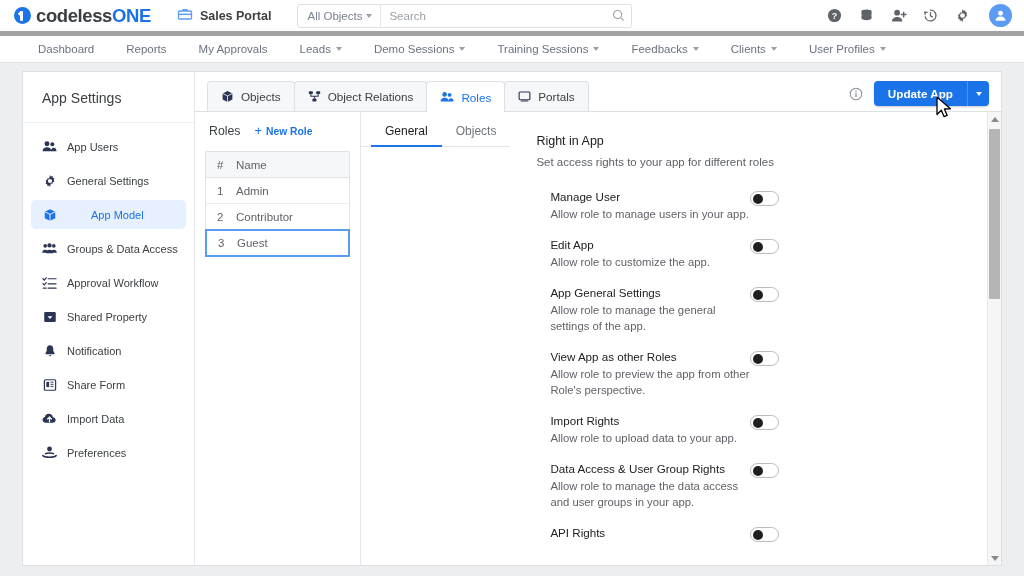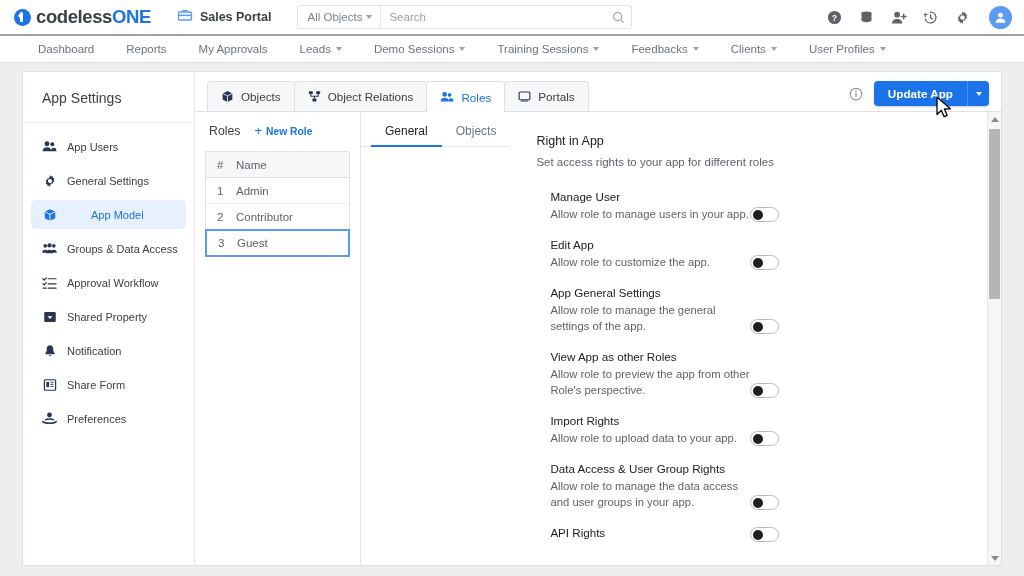--- a/index.html
+++ b/index.html
@@ -13,21 +13,21 @@
     position: relative;
     width: 1024px; height: 576px;
     background: #ffffff;
     display: flex; flex-direction: column;
   }
 
   
   .topbar {
     height: 28px; min-height: 36px;
     background: #ffffff;
-    border-bottom: 2px solid #a3a3a3;
+    border-bottom: 5px solid #a3a3a3;
     display: flex; align-items: center;
     padding: 0 12px 0 14px;
   }
   .brand { display: flex; align-items: center; gap: 5px; }
   .brand-mark {
     width: 17px; height: 17px; border-radius: 50%;
     background: #1a73e8; position: relative;
     display: inline-block;
   }
   .brand-mark::after {
@@ -308,21 +308,21 @@
   }
   .detail-body {
     flex: 1;
     padding: 22px 0 0 26px;
     overflow: hidden;
   }
   .sec-title { font-size: 12.5px; color: #202124; margin-bottom: 8px; }
   .sec-sub { font-size: 11.5px; color: #5f6368; margin-bottom: 22px; }
 
   .right-row {
-    display: flex; align-items: flex-end;
+    display: flex; align-items: flex-start;
     margin-bottom: 16px;
     padding-left: 14px;
     width: 243px;
   }
   .right-text { flex: 1; }
   .right-name {
     font-size: 11.6px; color: #202124; margin-bottom: 3px;
   }
   .right-desc {
     font-size: 11.3px; color: #5f6368; line-height: 16px;
@@ -579,20 +579,29 @@
             <span class="sicon">
               <svg width="14" height="14" viewBox="0 0 16 16">
                   <rect x="1.6" y="2" width="12.8" height="12" rx="1.2" fill="none" stroke="#2b3553" stroke-width="1.4"></rect>
                   <rect x="3.8" y="4.4" width="3.2" height="6" fill="#2b3553"></rect>
                   <path d="M8.6 4.8h3.4M8.6 7.2h3.4M8.6 9.6h3.4" stroke="#2b3553" stroke-width="1.1"></path>
                 </svg>
             </span>
             <span>Share Form</span>
           </div>
 
+          <div class="sidebar-item">
+            <span class="sicon">
+              <svg width="15" height="15" viewBox="0 0 16 16">
+                  <path d="M4 12.6c-2 0-3.4-1.4-3.4-3.2 0-1.6 1.1-2.8 2.6-3.1C3.5 4.3 5.2 3 7.3 3c2.3 0 4 1.6 4.3 3.6 1.8.1 3 1.4 3 3 0 1.7-1.4 3-3.3 3z" fill="#2b3553"></path>
+                  <path d="M8 11.4V6.6M5.9 8.5L8 6.4l2.1 2.1" stroke="#fff" stroke-width="1.3" fill="none" stroke-linecap="round"></path>
+                </svg>
+            </span>
+            <span>Import Data</span>
+          </div>
 
           <div class="sidebar-item">
             <span class="sicon">
               <svg width="15" height="15" viewBox="0 0 16 16">
                   <circle cx="8" cy="4.2" r="2.6" fill="#2b3553"></circle>
                   <path d="M3.6 9.4c1.4-1.2 7.4-1.2 8.8 0" stroke="#2b3553" stroke-width="1.5" fill="none" stroke-linecap="round"></path>
                   <path d="M.8 11.2c1.6 2.4 12.8 2.4 14.4 0" stroke="#2b3553" stroke-width="1.5" fill="none" stroke-linecap="round"></path>
                 </svg>
             </span>
             <span>Preferences</span>

